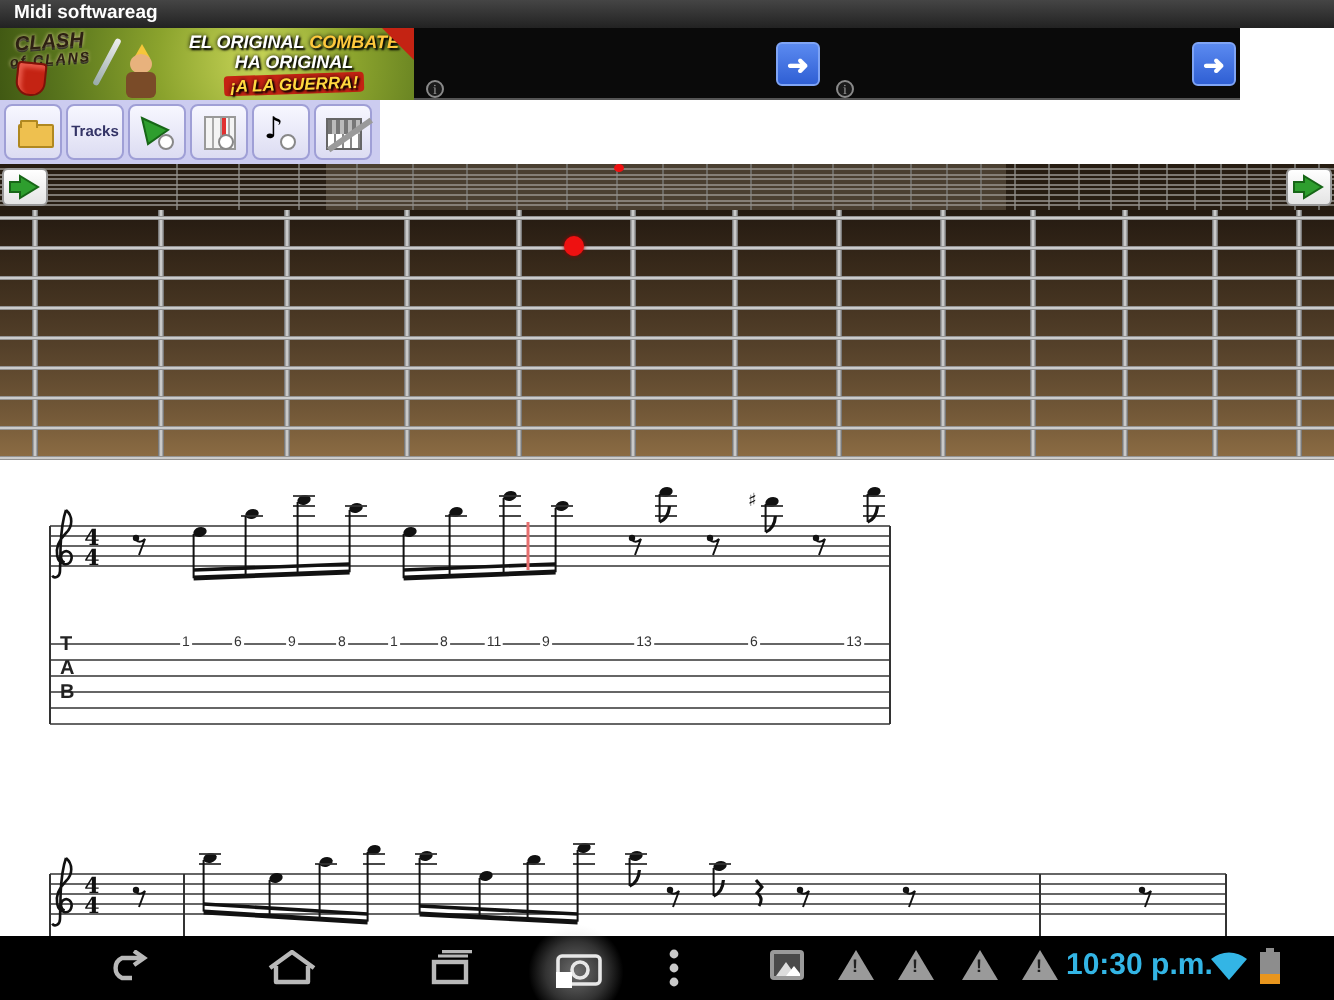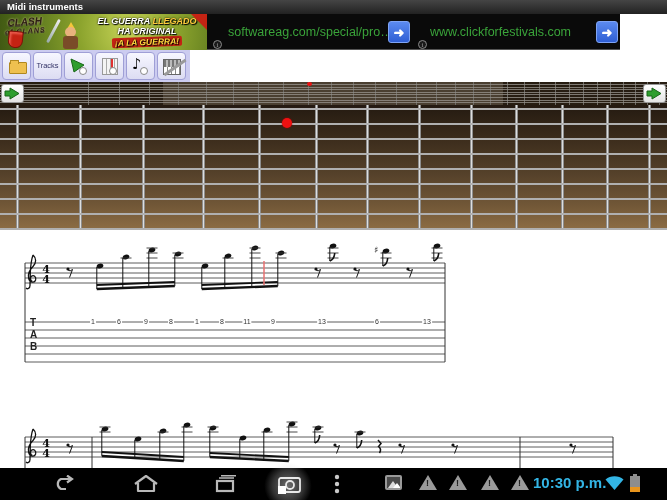--- a/index.html
+++ b/index.html
@@ -40,21 +40,21 @@
   .textad .adtxt{position:absolute;top:0;}
   .adarrow{position:absolute;top:7px;width:22px;height:22px;border-radius:3px;
            background:linear-gradient(#5b8af0,#2f5fd4);border:1px solid #7fa4f5;
            color:#fff;font-size:13px;line-height:22px;text-align:center;font-weight:bold;box-sizing:border-box;}
   .adinfo{position:absolute;bottom:1px;width:9px;height:9px;border:1px solid #8a8a8a;border-radius:50%;
           color:#9a9a9a;font-size:7px;line-height:9px;text-align:center;font-family:"Liberation Serif",serif;background:#1a1a1a;box-sizing:border-box;}
   
   .toolbar{position:absolute;left:0;top:50px;width:190px;height:32px;background:#ccccf0;}
   .tbtn{position:absolute;top:2px;width:29px;height:28px;border:1px solid #9f9fd6;border-radius:4px;
         background:linear-gradient(#f7f7ff,#dcdcf2);box-sizing:border-box;}
-  .tracks-label{font-size:7.5px;color:#333366;text-align:center;line-height:26px;font-weight:normal;}
+  .tracks-label{font-size:7.5px;color:#333366;text-align:center;line-height:26px;font-weight:bold;}
   .folder-ic{position:absolute;left:6px;top:9px;width:16px;height:10px;background:#eec04f;border:1px solid #b08820;border-radius:1px;}
   .folder-ic:before{content:"";position:absolute;left:0;top:-3px;width:7px;height:3px;background:#eec04f;border:1px solid #b08820;border-bottom:none;border-radius:1px 1px 0 0;}
   .ball{position:absolute;width:8px;height:8px;background:#fff;border:1px solid #888;border-radius:50%;box-sizing:border-box;}
   .keys-ic{position:absolute;left:5px;top:6px;width:18px;height:16px;background:repeating-linear-gradient(90deg,#fff 0 3px,#888 3px 4px);border:1px solid #666;box-sizing:border-box;}
   .keys-top{position:absolute;left:0;top:0;width:100%;height:7px;background:repeating-linear-gradient(90deg,#777 0 2px,#bbb 2px 4px);}
   .slash{position:absolute;left:-2px;top:6px;width:26px;height:3px;background:#9a9a9a;transform:rotate(-35deg);}
   .pos-ic{position:absolute;left:6px;top:5px;width:16px;height:17px;background:#f4f4f4;border:1px solid #999;box-sizing:border-box;}
   .pos-lines{position:absolute;inset:0;background:repeating-linear-gradient(90deg,transparent 0 3px,#aaa 3px 4px);}
   .pos-red{position:absolute;left:8px;top:0;width:2px;height:100%;background:#e03030;}
   
@@ -91,52 +91,50 @@
   .gallery-in{width:100%;height:100%;background:#4a4a4a;position:relative;overflow:hidden;}
   .gallery-mt{position:absolute;left:1px;bottom:0;width:0;height:0;border-left:5px solid transparent;border-right:5px solid transparent;border-bottom:7px solid #ddd;}
   .gallery-mt2{position:absolute;left:6px;bottom:0;border-left:4px solid transparent;border-right:4px solid transparent;border-bottom:5px solid #fff;width:0;height:0;}
 </style>
 </head>
 <body>
 
 <div class="screen">
 
   <div class="titlebar">
-    <span>Midi instruments</span>
+    <span>Midi softwareag</span>
   </div>
 
   <div class="adbar">
     <div class="coc">
       <div class="coc-logo">
         <span>CLASH</span>
         <span class="small">of CLANS</span>
       </div>
       <div class="coc-shield"></div>
       <div class="coc-sword"></div>
       <div class="coc-barb">
         <div class="coc-hair"></div>
         <div class="coc-head"></div>
         <div class="coc-body"></div>
       </div>
       <div class="coc-text">
-        <span class="l1">EL GUERRA</span>
-        <span class="org">LLEGADO</span><br>
+        <span class="l1">EL ORIGINAL</span>
+        <span class="org">COMBATE</span><br>
         <span class="l1">HA ORIGINAL</span><br>
         <span class="l3">¡A LA GUERRA!</span>
       </div>
       <div class="coc-ribbon"></div>
     </div>
 
     <div class="textad" style="left:207px;width:205px;">
-      <span class="adtxt" style="left:21px;">softwareag.com/special/pro…</span>
       <div class="adarrow" style="left:181px;">➜</div>
       <div class="adinfo" style="left:6px;">i</div>
     </div>
     <div class="textad" style="left:412px;width:208px;">
-      <span class="adtxt" style="left:18px;">www.clickforfestivals.com</span>
       <div class="adarrow" style="left:184px;">➜</div>
       <div class="adinfo" style="left:6px;">i</div>
     </div>
   </div>
 
   <div class="toolbar">
     <div class="tbtn" style="left:2px;">
       <div class="folder-ic"></div>
     </div>
     <div class="tbtn tracks-label" style="left:33px;">

